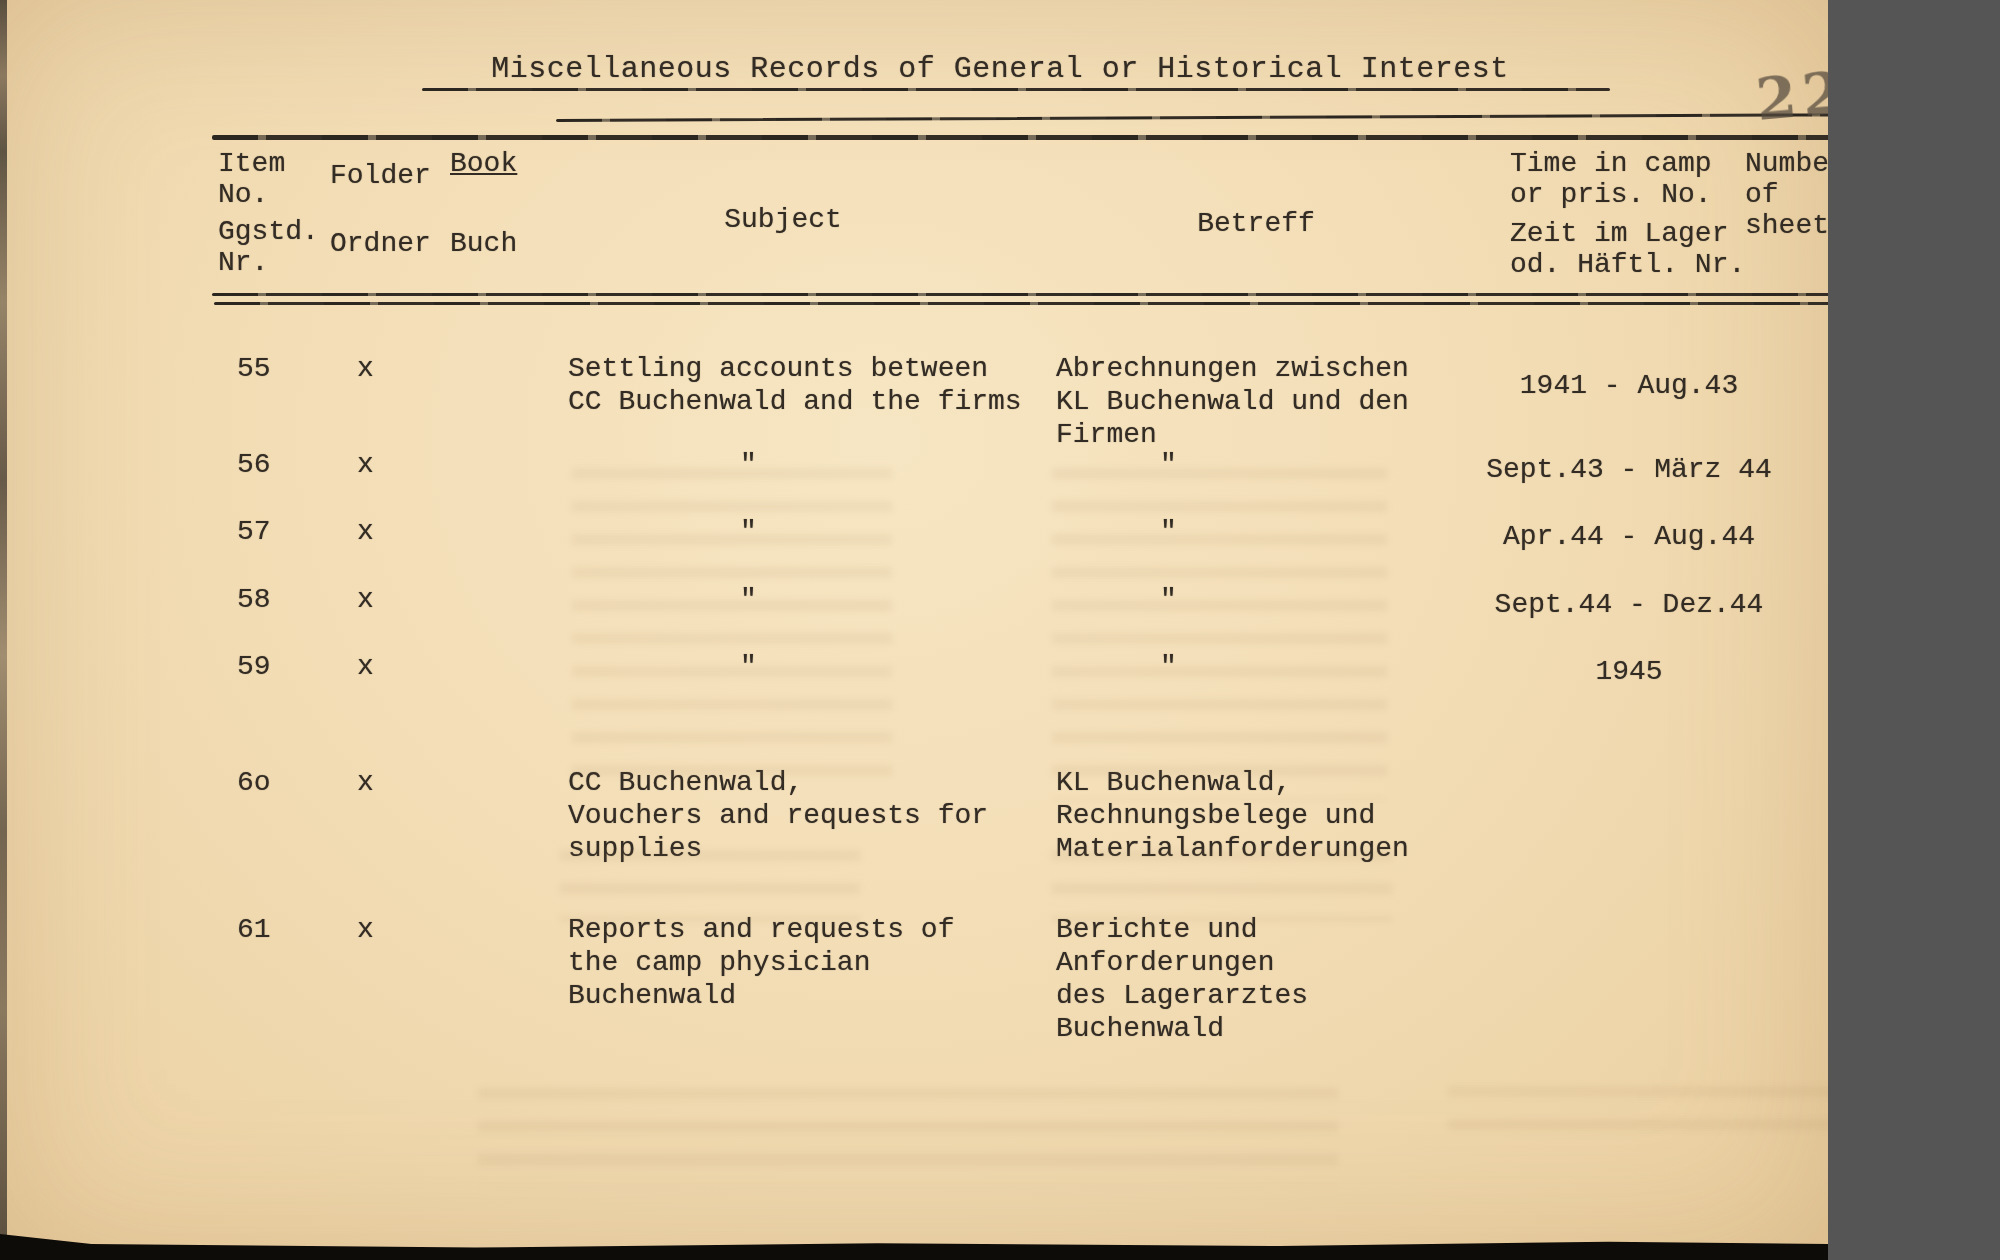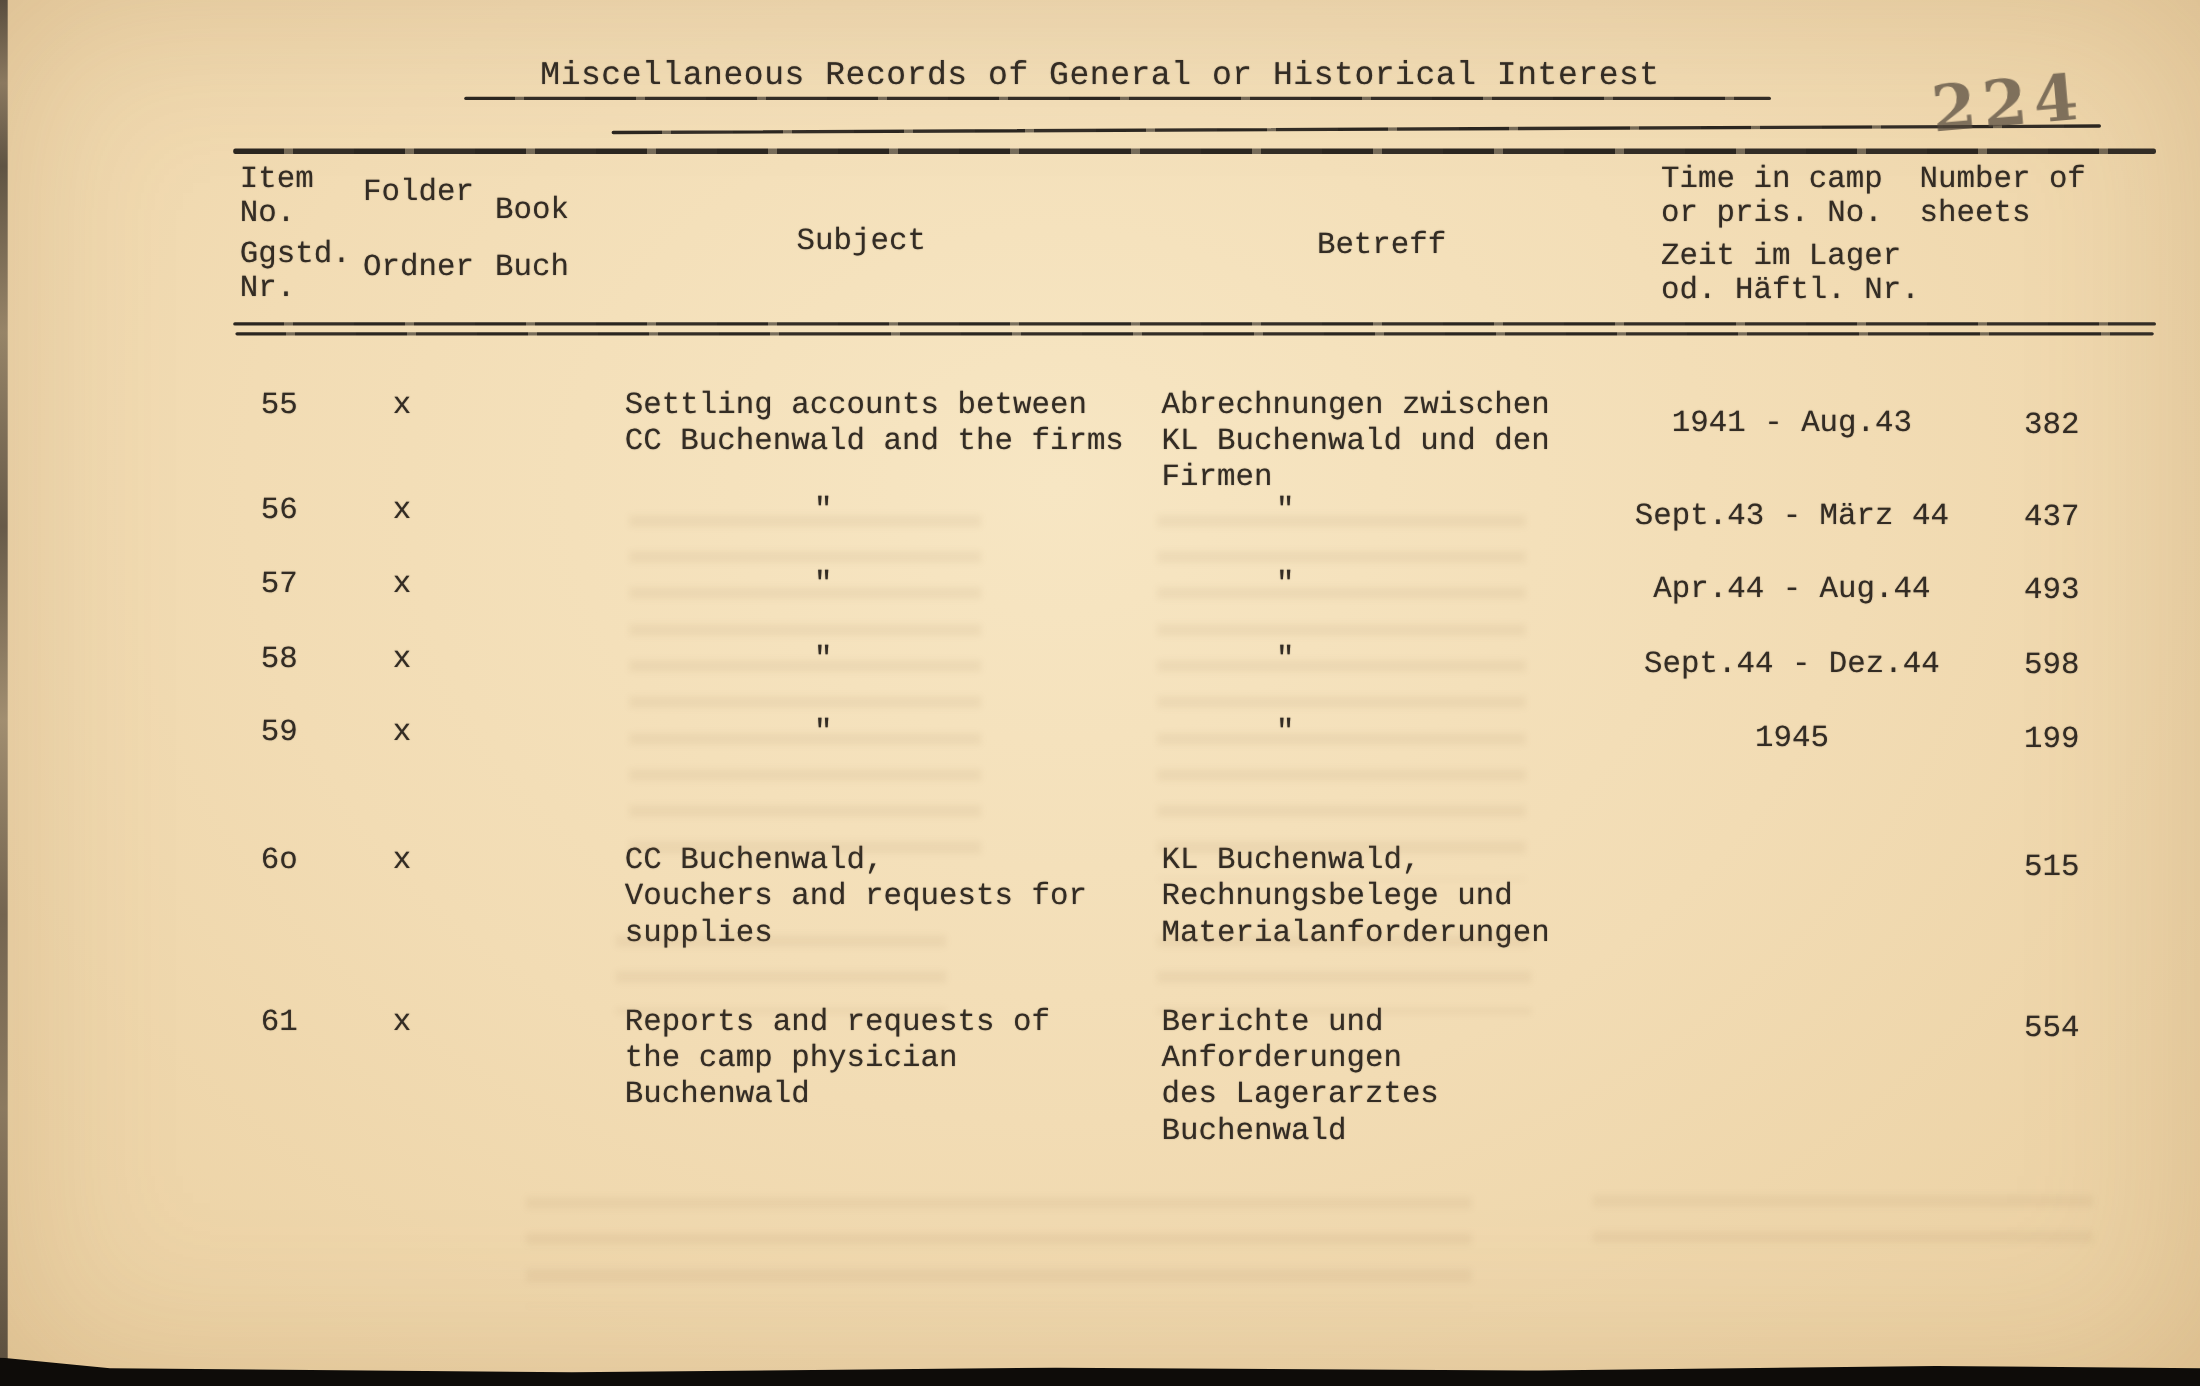--- a/index.html
+++ b/index.html
@@ -1,18 +1,18 @@
 <!DOCTYPE html>
 <html><head>
 <meta charset="utf-8">
 <style>
   html,body { margin:0; padding:0; background:#555; }
   .page {
     position:relative;
-    width:2000px; height:1260px;
+    width:1828px; height:1260px;
     overflow:hidden;
     background: radial-gradient(ellipse at 48% 35%, #f7e6c3 0%, #f2dcb4 50%, #eacfa0 100%);
     box-shadow: inset 0 0 160px rgba(150,105,55,.22);
     font-family:"Liberation Mono","DejaVu Sans Mono",monospace;
     color:#332c24;
   }
   .ink { text-shadow:0 0 1.1px rgba(51,44,36,.55); }
 
   
   .left-edge {
@@ -55,21 +55,21 @@
 
   
   .rule-top        { top:135px; left:212px; width:1748px; height:5px; }
   .rule-head-a     { top:293px; left:212px; width:1748px; }
   .rule-head-b     { top:302px; left:214px; width:1744px; }
   .h { position:absolute; font-size:28px; line-height:31px; white-space:pre-line; }
   .h-item-en  { left:218px;  top:148px; }
   .h-item-de  { left:218px;  top:216px; }
   .h-folder-en{ left:330px;  top:160px; }
   .h-folder-de{ left:330px;  top:228px; }
-  .h-book-en  { left:450px;  top:176px; }
+  .h-book-en  { left:450px;  top:148px;text-decoration:underline; }
   .h-book-de  { left:450px;  top:228px;font-family:Liberation Mono, monospace; }
   .h-subject  { left:568px;  top:204px; width:430px; text-align:center; }
   .h-betreff  { left:1056px; top:208px; width:400px; text-align:center; }
   .h-time-en  { left:1510px; top:148px; }
   .h-time-de  { left:1510px; top:218px; }
   .h-sheets-en{ left:1745px; top:148px; }
   .h-sheets-de{ left:1745px; top:218px; }
 
   
   .row { position:absolute; left:0; width:2000px; font-size:28px; line-height:33px; }

